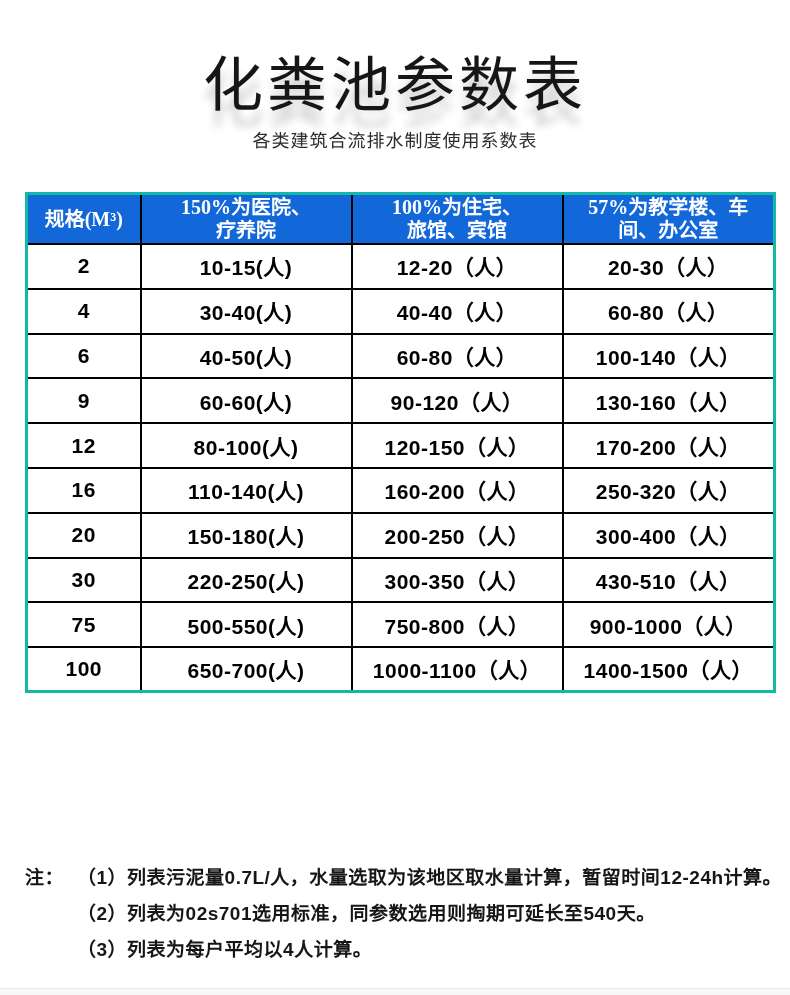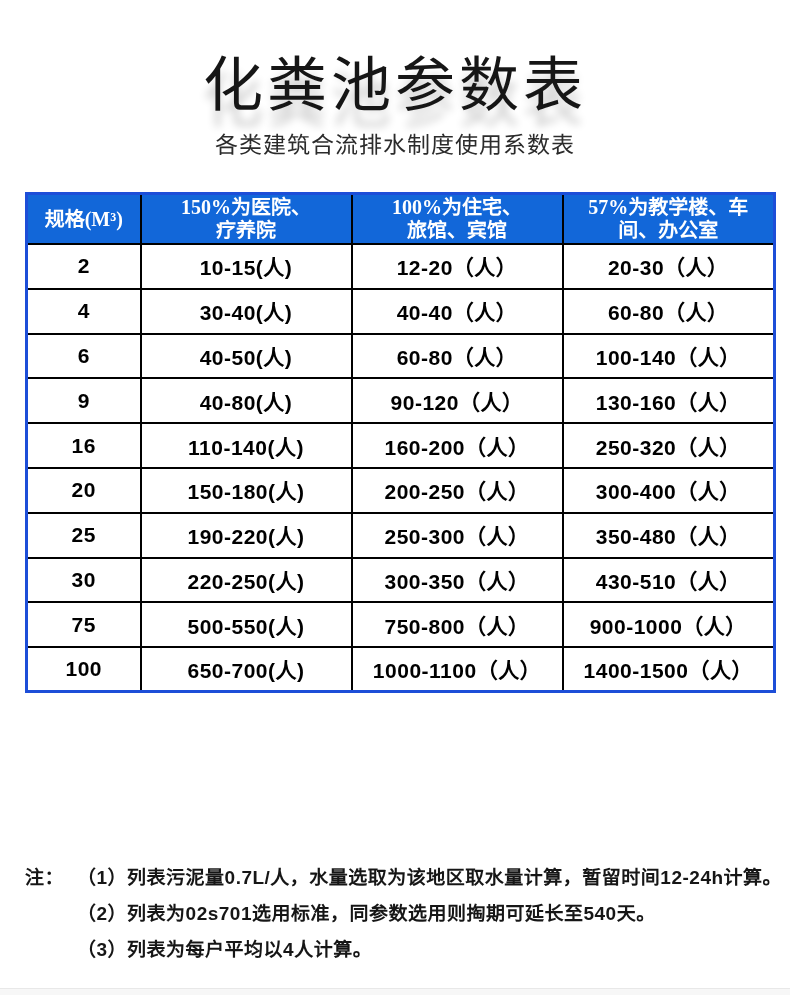--- a/index.html
+++ b/index.html
@@ -30,39 +30,39 @@
     text-shadow: 0 16px 9px rgba(0,0,0,0.20);
     white-space: nowrap;
   }
 
   .subtitle {
     position: absolute;
     top: 126px;
     left: 0;
     width: 100%;
     text-align: center;
-    font-size: 23px;
+    font-size: 18px;
     font-weight: 500;
     letter-spacing: 1px;
     color: #2b2b2b;
     white-space: nowrap;
   }
 
   
   .table-wrap {
     position: absolute;
     top: 192px;
     left: 25px;
   }
 
   table.spec-table {
     border-collapse: collapse;
     table-layout: fixed;
     width: 748px;
-    border: 3px solid #1d4ed8;
+    border: 3px solid #14b8a6;
   }
 
   .spec-table th,
   .spec-table td {
     border: 2px solid #000000;
     text-align: center;
     vertical-align: middle;
     overflow: hidden;
   }
 
@@ -173,41 +173,41 @@
           <td>60-80（人）</td>
         </tr>
         <tr>
           <td>6</td>
           <td>40-50(人)</td>
           <td>60-80（人）</td>
           <td>100-140（人）</td>
         </tr>
         <tr>
           <td>9</td>
-          <td>40-80(人)</td>
+          <td>60-60(人)</td>
           <td>90-120（人）</td>
           <td>130-160（人）</td>
+        </tr>
+        <tr>
+          <td>12</td>
+          <td>80-100(人)</td>
+          <td>120-150（人）</td>
+          <td>170-200（人）</td>
         </tr>
         <tr>
           <td>16</td>
           <td>110-140(人)</td>
           <td>160-200（人）</td>
           <td>250-320（人）</td>
         </tr>
         <tr>
           <td>20</td>
           <td>150-180(人)</td>
           <td>200-250（人）</td>
           <td>300-400（人）</td>
-        </tr>
-        <tr>
-          <td>25</td>
-          <td>190-220(人)</td>
-          <td>250-300（人）</td>
-          <td>350-480（人）</td>
         </tr>
         <tr>
           <td>30</td>
           <td>220-250(人)</td>
           <td>300-350（人）</td>
           <td>430-510（人）</td>
         </tr>
         <tr>
           <td>75</td>
           <td>500-550(人)</td>

